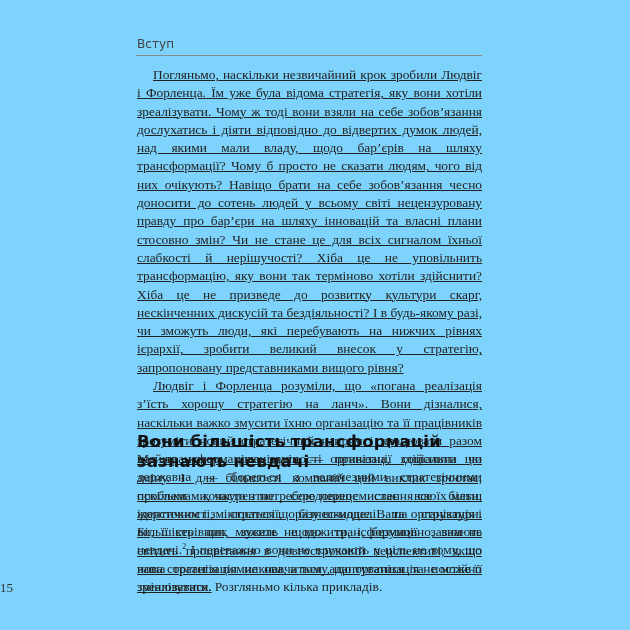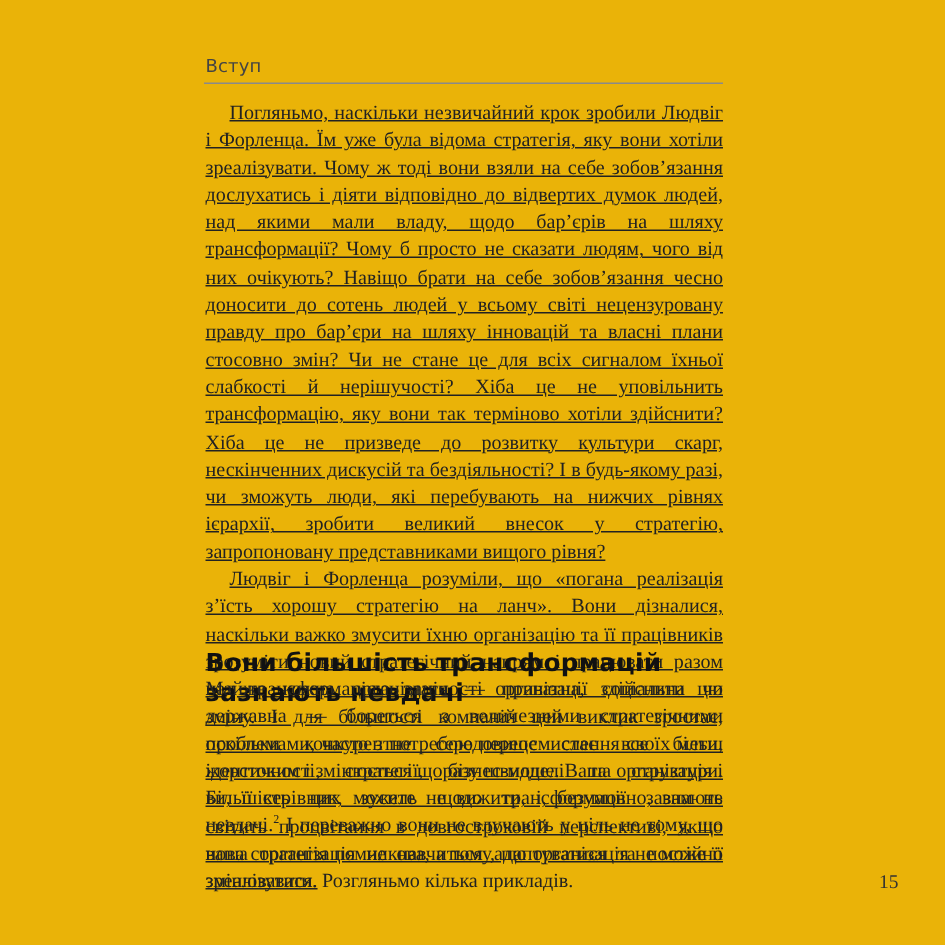--- a/index.html
+++ b/index.html
@@ -1,17 +1,17 @@
 <!DOCTYPE html>
 <html><head>
   <meta charset="utf-8">
   <style>
     html, body { margin: 0; padding: 0; background: #ffffff; }
     body { width: 630px; height: 630px; position: relative; overflow: hidden; }
-    .page { position: absolute; left: 0; top: 0; width: 630px; height: 630px; background: #eab308; }
+    .page { position: absolute; left: 0; top: 0; width: 630px; height: 630px; background: #7dd3fc; }
     .running-head {
       position: absolute; left: 137px; top: 37px;
       font-family: "DejaVu Sans", sans-serif; font-size: 12px; color: #444;
       letter-spacing: 0.1px;
     }
     .head-rule {
       position: absolute; left: 136px; top: 55px; width: 346px; height: 0;
       border-top: 1px solid #8a8a8a;
     }
     .body-text {
@@ -27,21 +27,21 @@
     }
     .section-heading span { display: block; }
     .body-text-2 {
       position: absolute; left: 137px; top: 450px; width: 345px;
       font-family: Liberation Serif, serif; font-size: 13.4px; line-height: 18.3px;
       color: #222; text-align: justify;
     }
     .body-text-2 p { margin: 0; text-indent: 0; }
     sup { font-size: 8px; line-height: 0; vertical-align: super; }
     .page-number {
-      position: absolute; left: 0; width: 599px; top: 580px; text-align: right;
+      position: absolute; left: 0; width: 599px; top: 580px; text-align: left;
       font-family: "Liberation Serif", serif; font-size: 13px; color: #333;
     }
   </style>
 </head>
 <body>
 
 <div class="page">
   <div class="running-head">Вступ</div>
   <div class="head-rule"></div>
 

